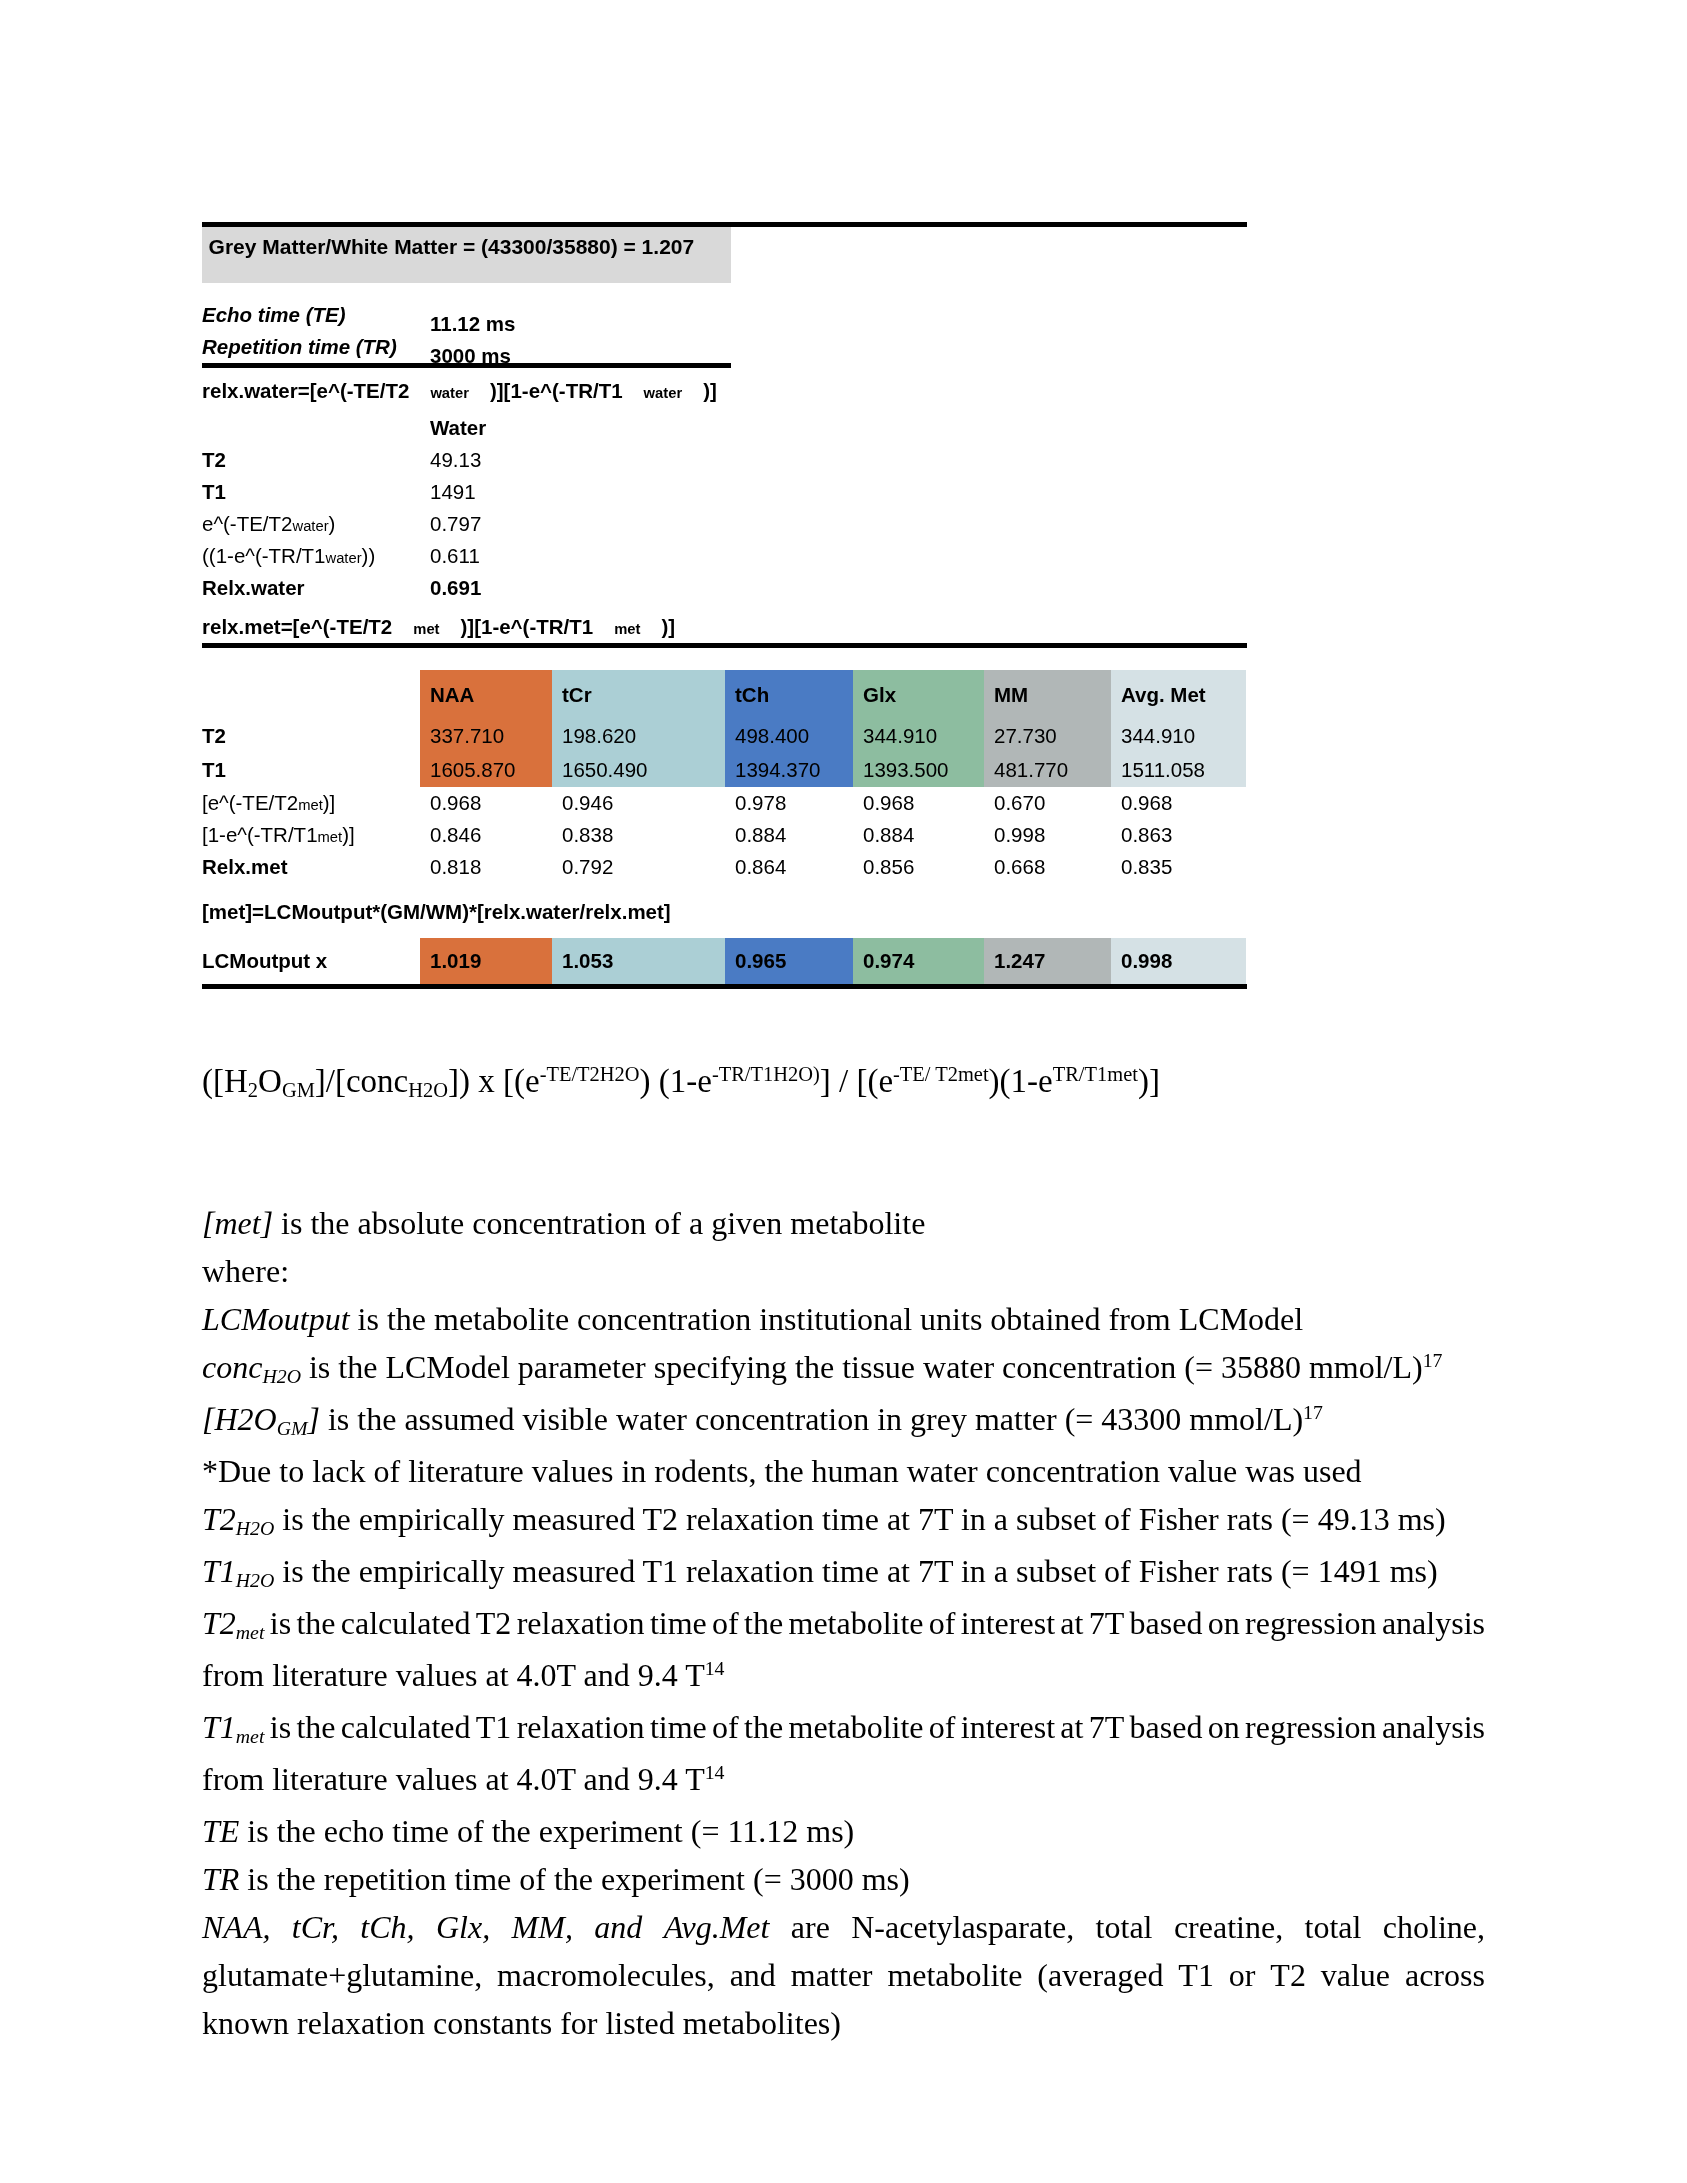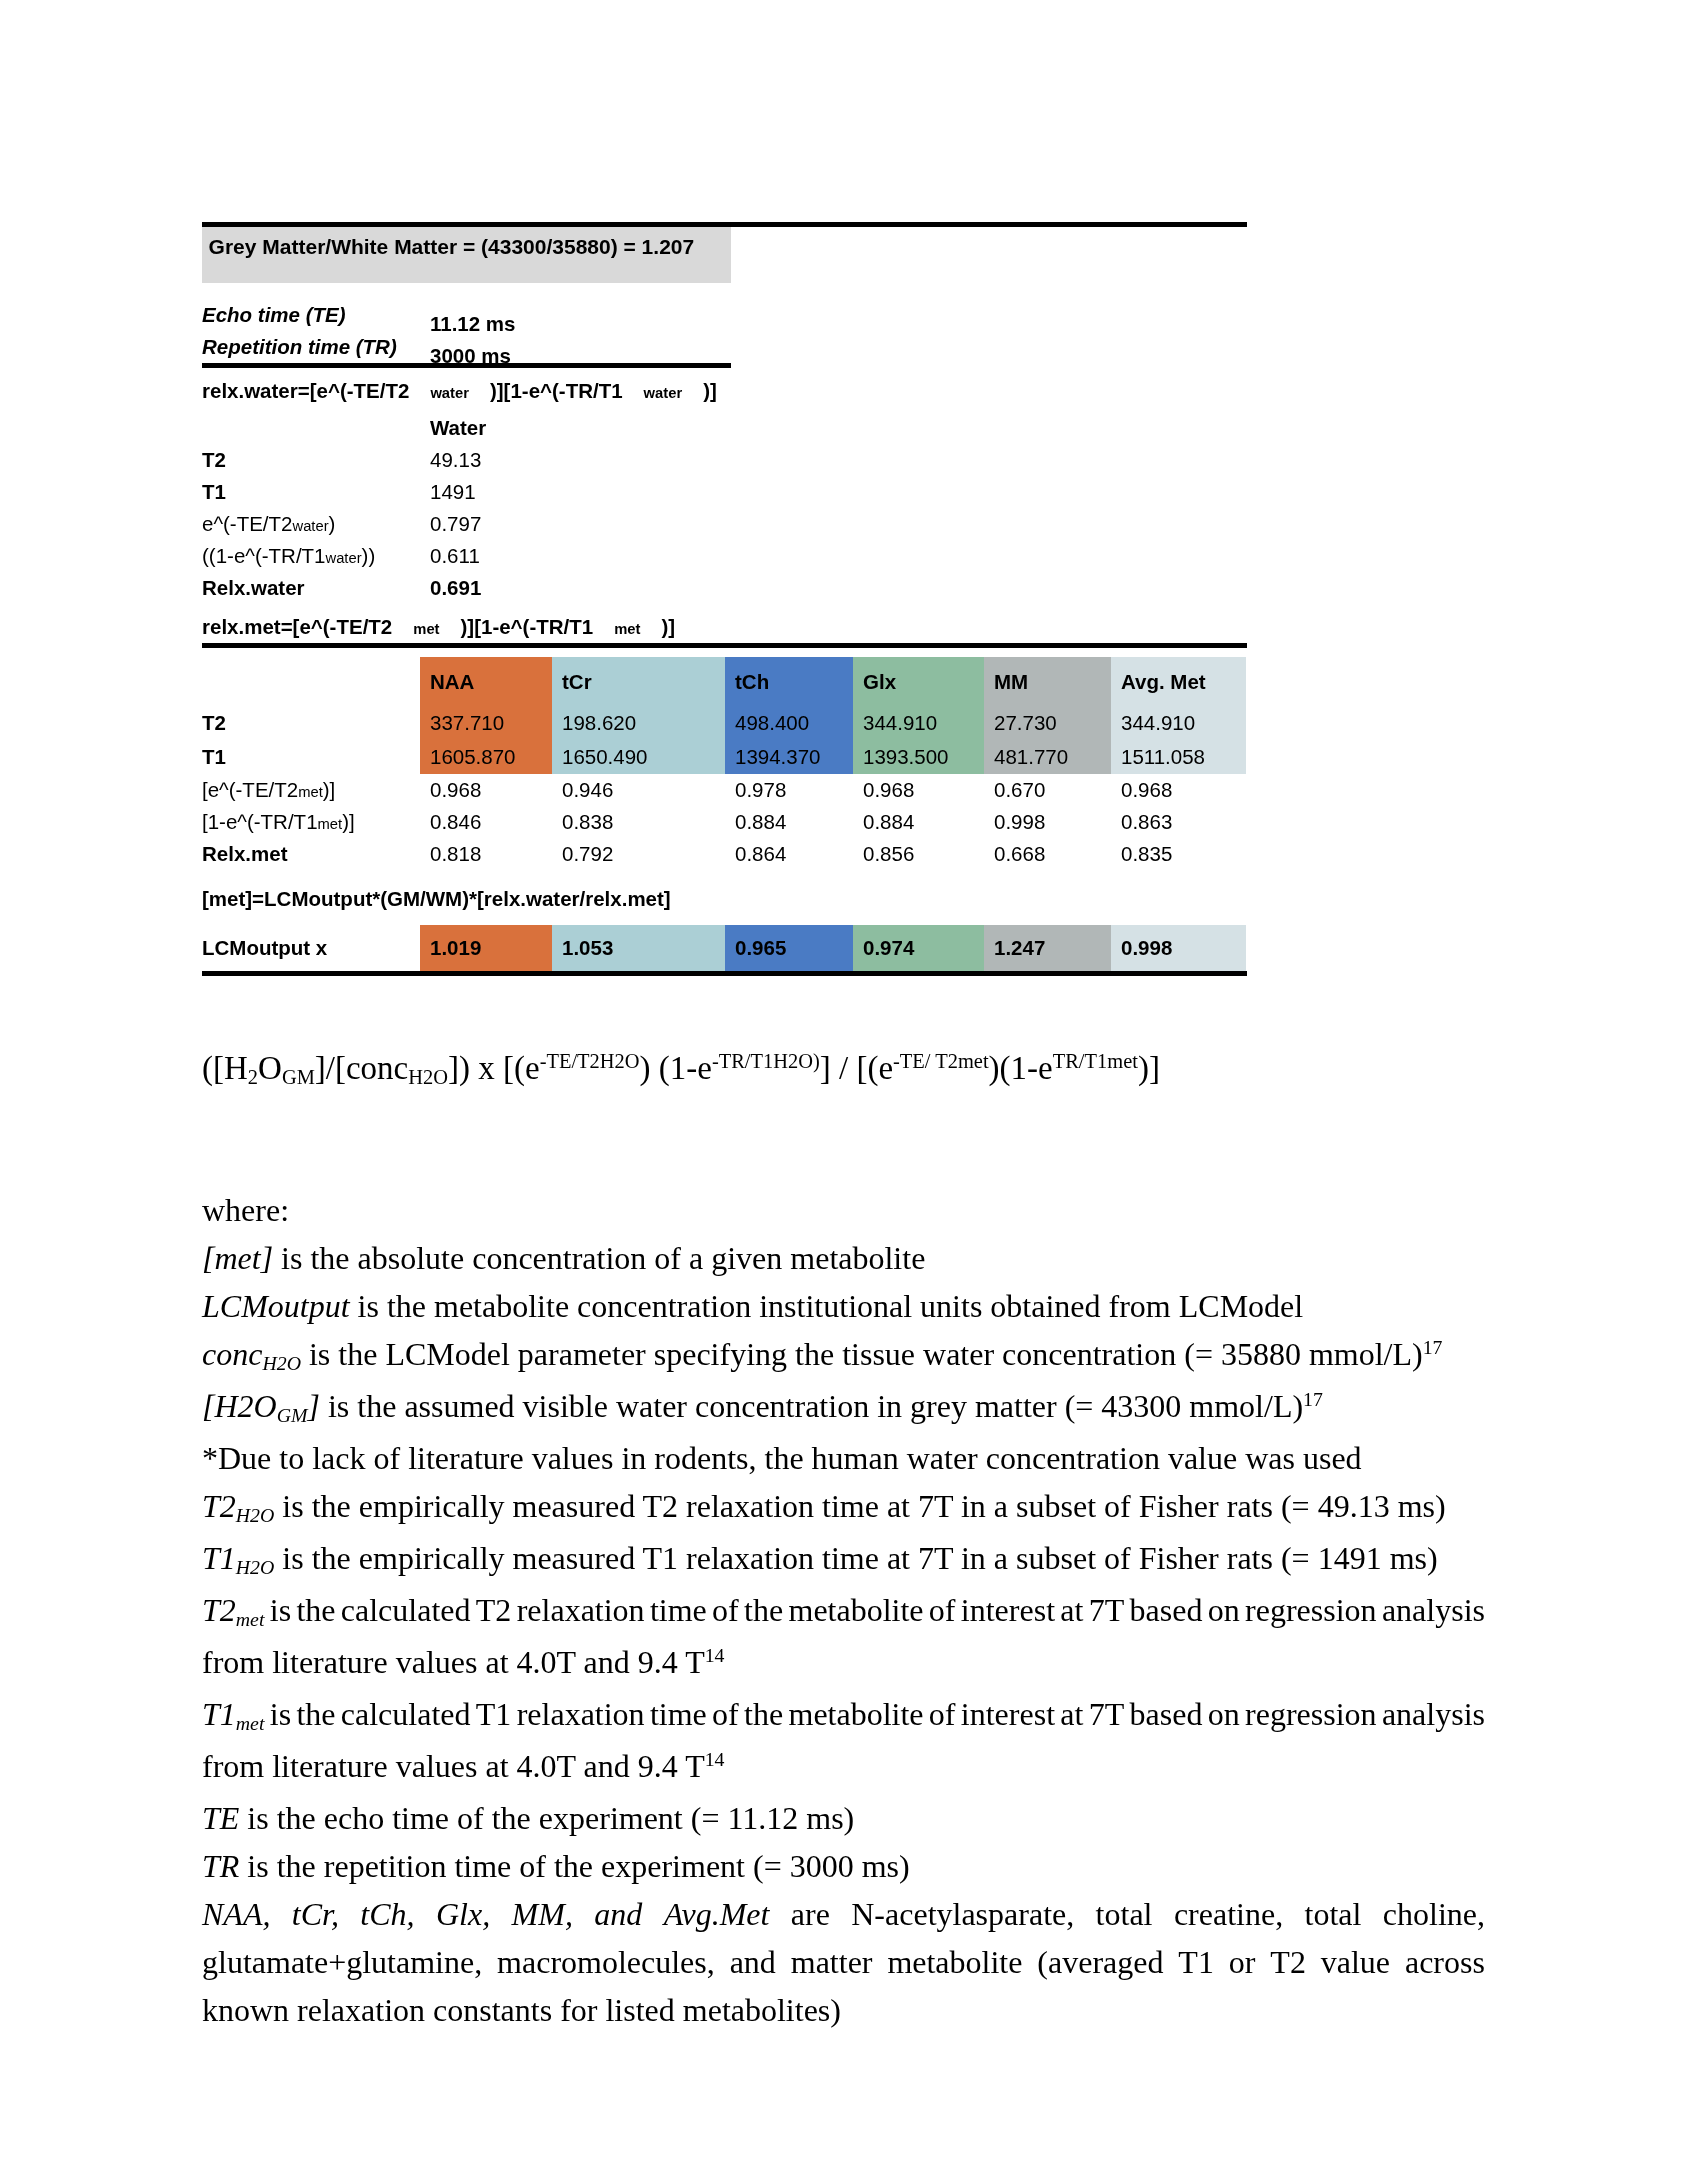--- a/index.html
+++ b/index.html
@@ -39,21 +39,21 @@
   .mt20 { margin-top:13.2px; }
 
   .water-grid { margin-top:5.3px; }
   .water-row { display:grid; grid-template-columns:218px auto; height:32px; align-items:center; }
   .water-row .cell-val { padding-left:10px; }
 
   .met-grid {
     display:grid;
     grid-template-columns:218px 132px 173px 128px 131px 127px 135px;
     grid-template-rows:49px 34px 34px 32px 32px 32px;
-    margin-top:9px;
+    margin-top:22px;
   }
   .lcm-grid {
     display:grid;
     grid-template-columns:218px 132px 173px 128px 131px 127px 135px;
     grid-template-rows:46px;
     margin-top:9.3px;
   }
   .cell { display:flex; align-items:center; box-sizing:border-box; white-space:nowrap; }
   .cell.pad { padding-left:10px; }
   .c0 { background:var(--color-naa); }
@@ -237,22 +237,22 @@
       <div class="cell pad b c5">0.998</div>
     </div>
 
     <div class="rule full"></div>
 
     <div class="serif equation">
       <div class="eq-line"><span>([H</span><span class="m-sub">2</span><span>O</span><span class="m-sub">GM</span><span>]/[conc</span><span class="m-sub">H2O</span><span>]) x [(e</span><span class="m-sup">-TE/T2H2O</span><span>) (1-e</span><span class="m-sup">-TR/T1H2O)</span><span>] / [(e</span><span class="m-sup">-TE/ T2met</span><span>)(1-e</span><span class="m-sup">TR/T1met</span><span>)]</span></div>
     </div>
 
     <div class="serif defs">
+      <p><span class="m-i">[met]</span><span> is the absolute concentration of a given metabolite</span></p>
       <p><span>where:</span></p>
-      <p><span class="m-i">[met]</span><span> is the absolute concentration of a given metabolite</span></p>
       <p><span class="m-i">LCMoutput</span><span> is the metabolite concentration institutional units obtained from LCModel</span></p>
       <p><span class="m-i">conc</span><span class="m-i m-sub">H2O</span><span> is the LCModel parameter specifying the tissue water concentration (= 35880 mmol/L)</span><span class="m-sup">17</span></p>
       <p><span class="m-i">[H2O</span><span class="m-i m-sub">GM</span><span class="m-i">]</span><span> is the assumed visible water concentration in grey matter (= 43300 mmol/L)</span><span class="m-sup">17</span></p>
       <p><span>*Due to lack of literature values in rodents, the human water concentration value was used</span></p>
       <p><span class="m-i">T2</span><span class="m-i m-sub">H2O</span><span> is the empirically measured T2 relaxation time at 7T in a subset of Fisher rats (= 49.13 ms)</span></p>
       <p><span class="m-i">T1</span><span class="m-i m-sub">H2O</span><span> is the empirically measured T1 relaxation time at 7T in a subset of Fisher rats (= 1491 ms)</span></p>
       <p class="jl">
           <span class="w"><span class="m-i">T2</span><span class="m-i m-sub">met</span></span>
           <span class="w"><span>is</span></span>
           <span class="w"><span>the</span></span>

